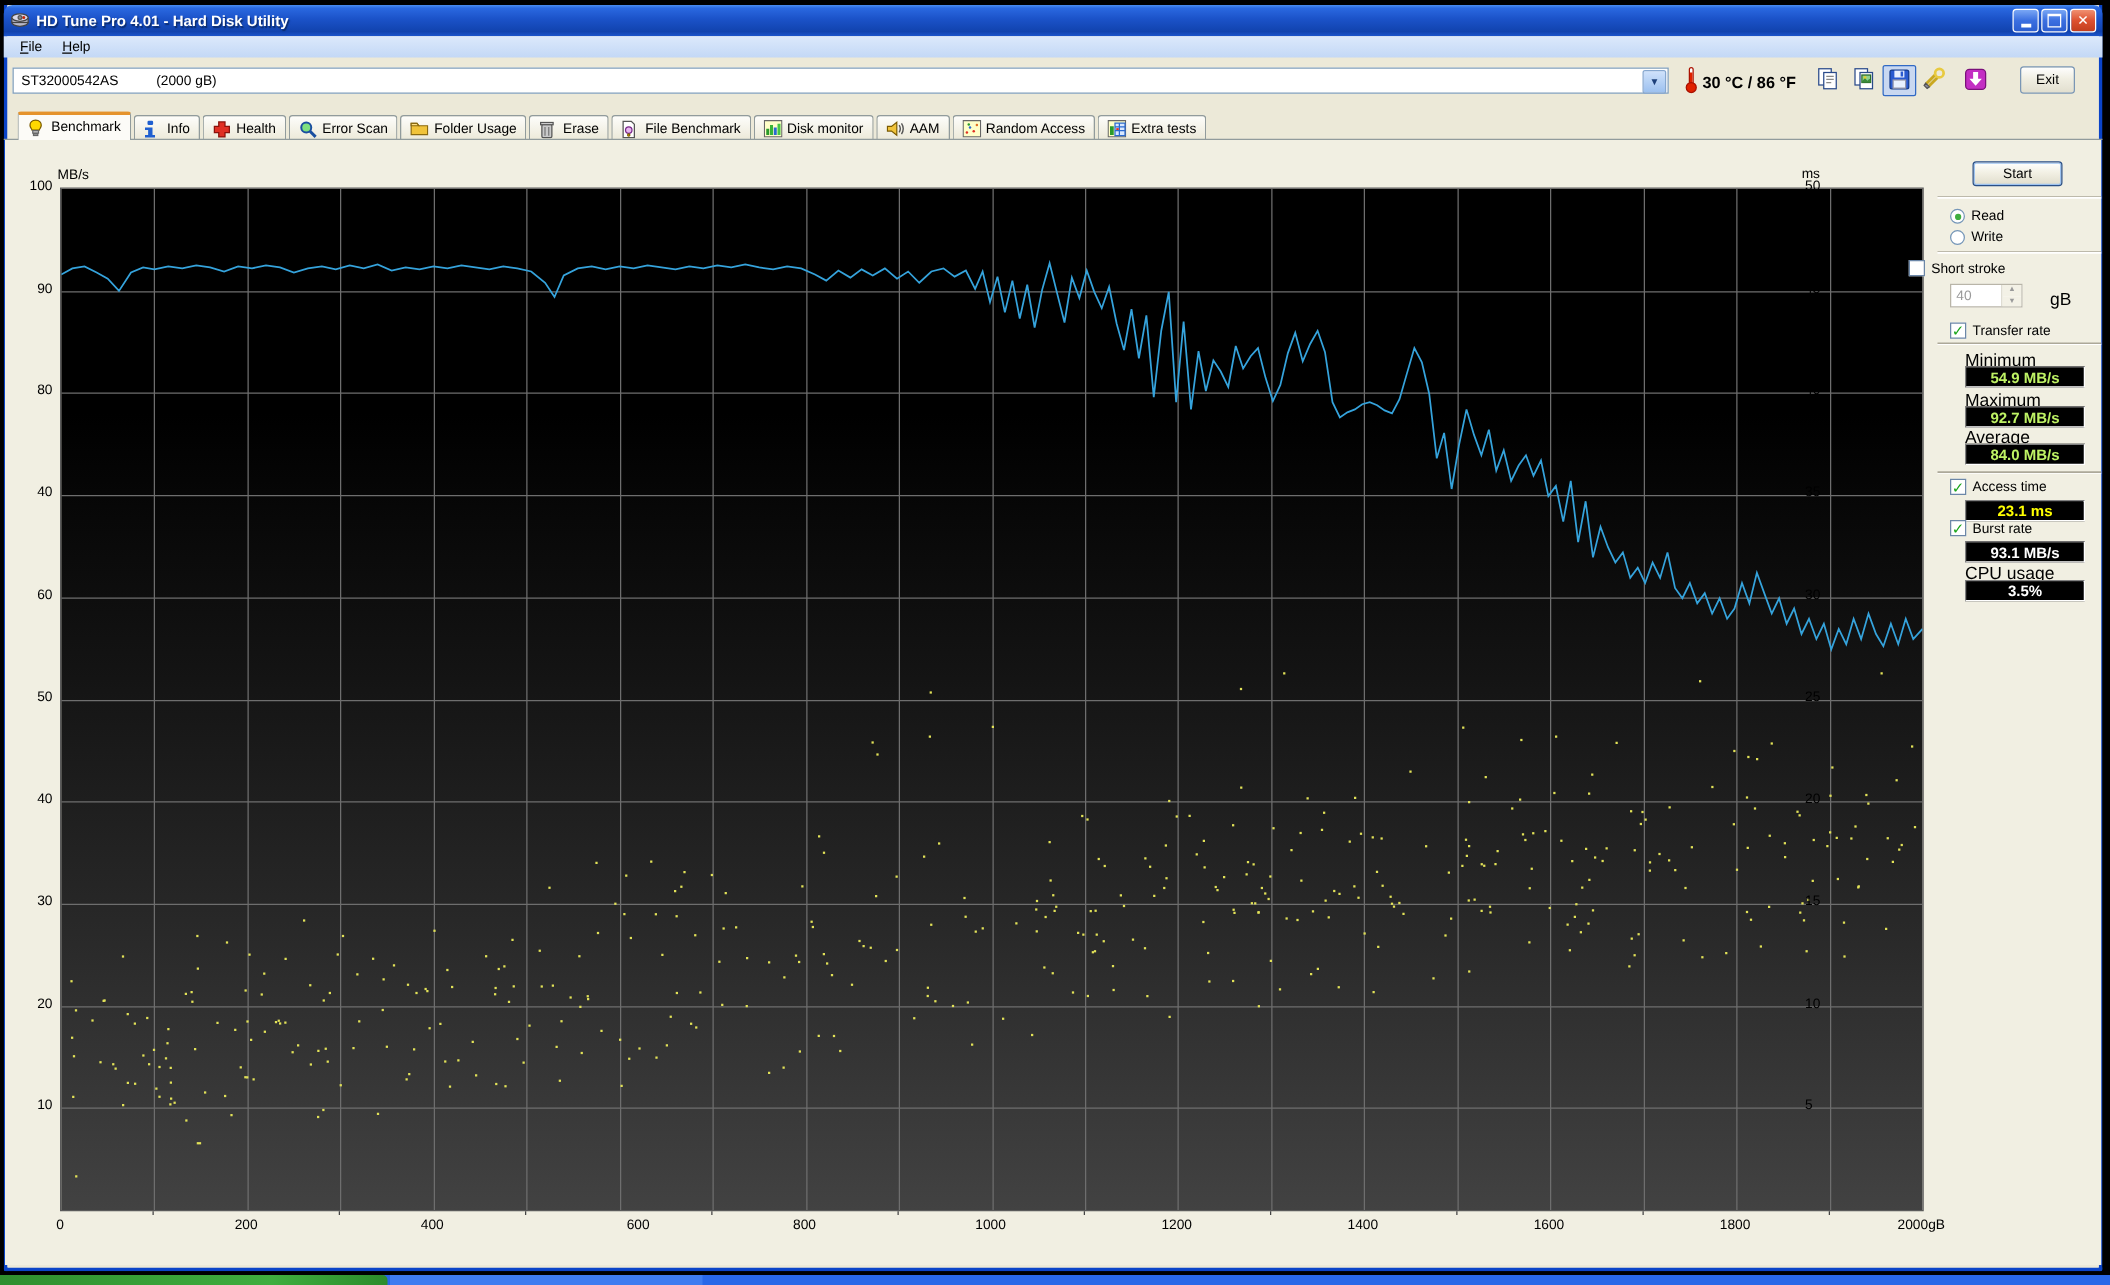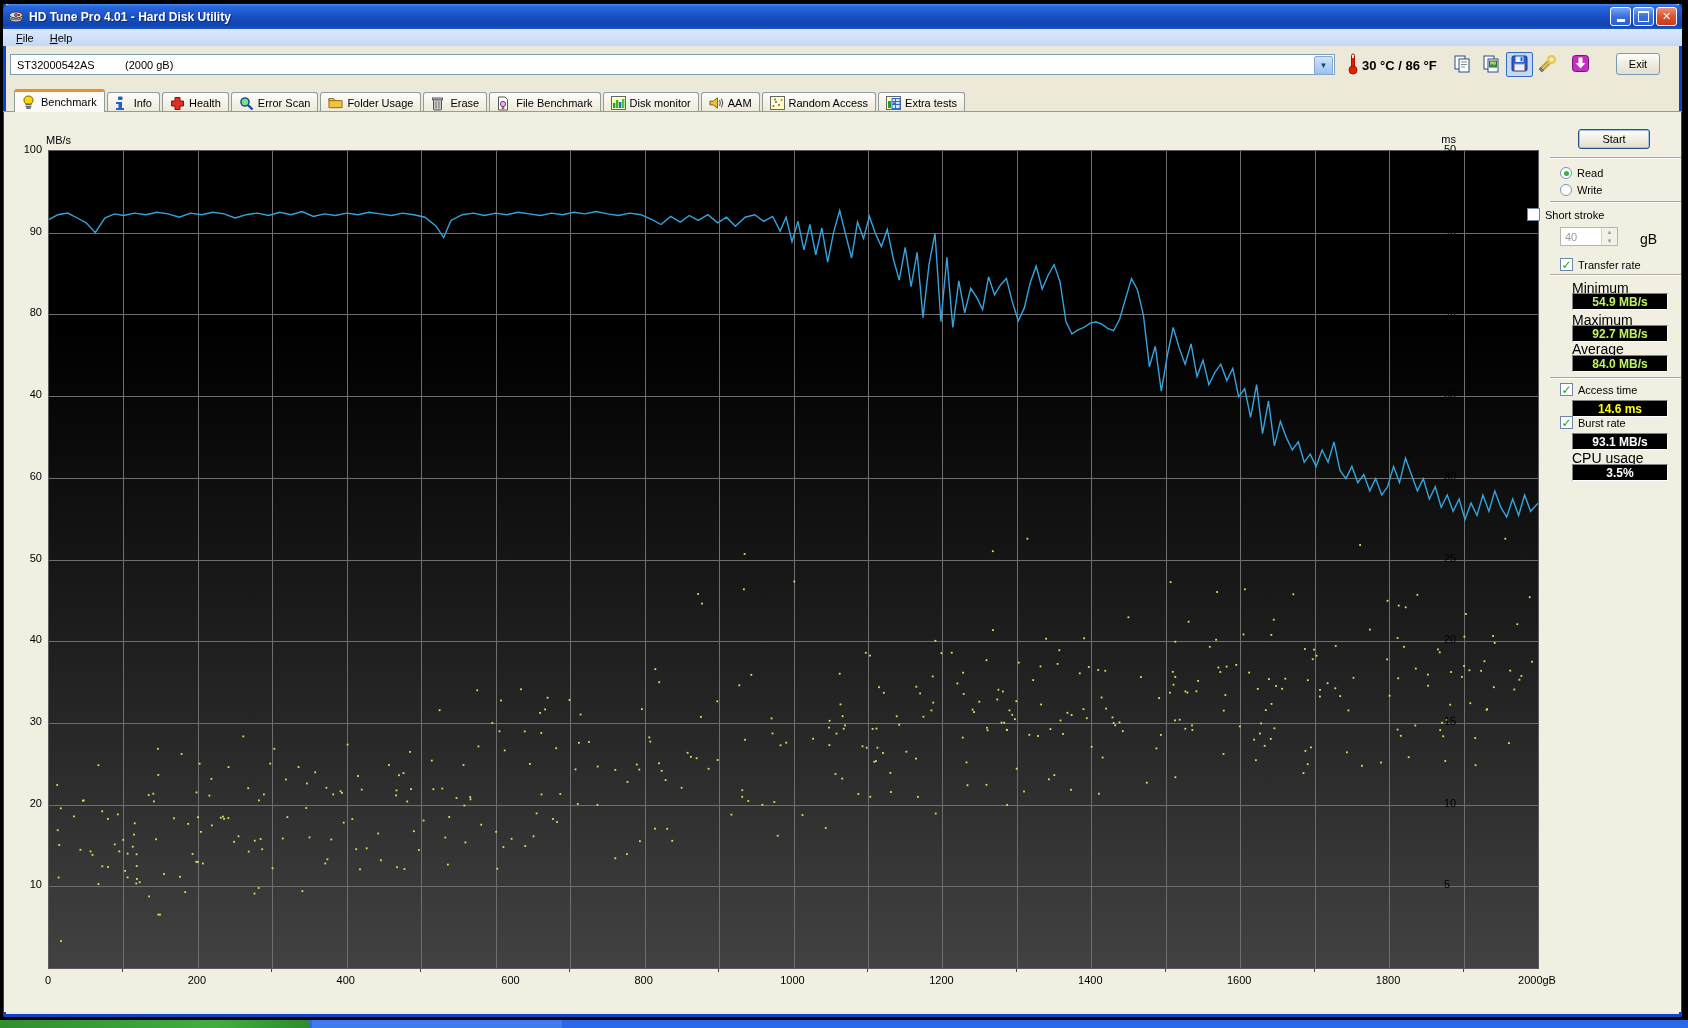--- a/index.html
+++ b/index.html
@@ -861,21 +861,21 @@
 <div class="plabel" style="top:312px;">Maximum</div>
 <div class="valbox cyan" style="top:325px;">92.7 MB/s</div>
 <div class="plabel" style="top:341px;">Average</div>
 <div class="valbox cyan" style="top:355px;">84.0 MB/s</div>
 <div class="sep" style="top:377px;"></div>
 
 <div class="ctl-row" style="left:1560px;top:383px;">
   <span class="cb">✓</span>
   <span>Access time</span>
 </div>
-<div class="valbox yellow" style="top:400px;">14.6 ms</div>
+<div class="valbox yellow" style="top:400px;">23.1 ms</div>
 
 <div class="ctl-row" style="left:1560px;top:416px;">
   <span class="cb">✓</span>
   <span>Burst rate</span>
 </div>
 <div class="valbox white" style="top:433px;">93.1 MB/s</div>
 
 <div class="plabel" style="top:450px;">CPU usage</div>
 <div class="valbox white" style="top:464px;">3.5%</div>
 

